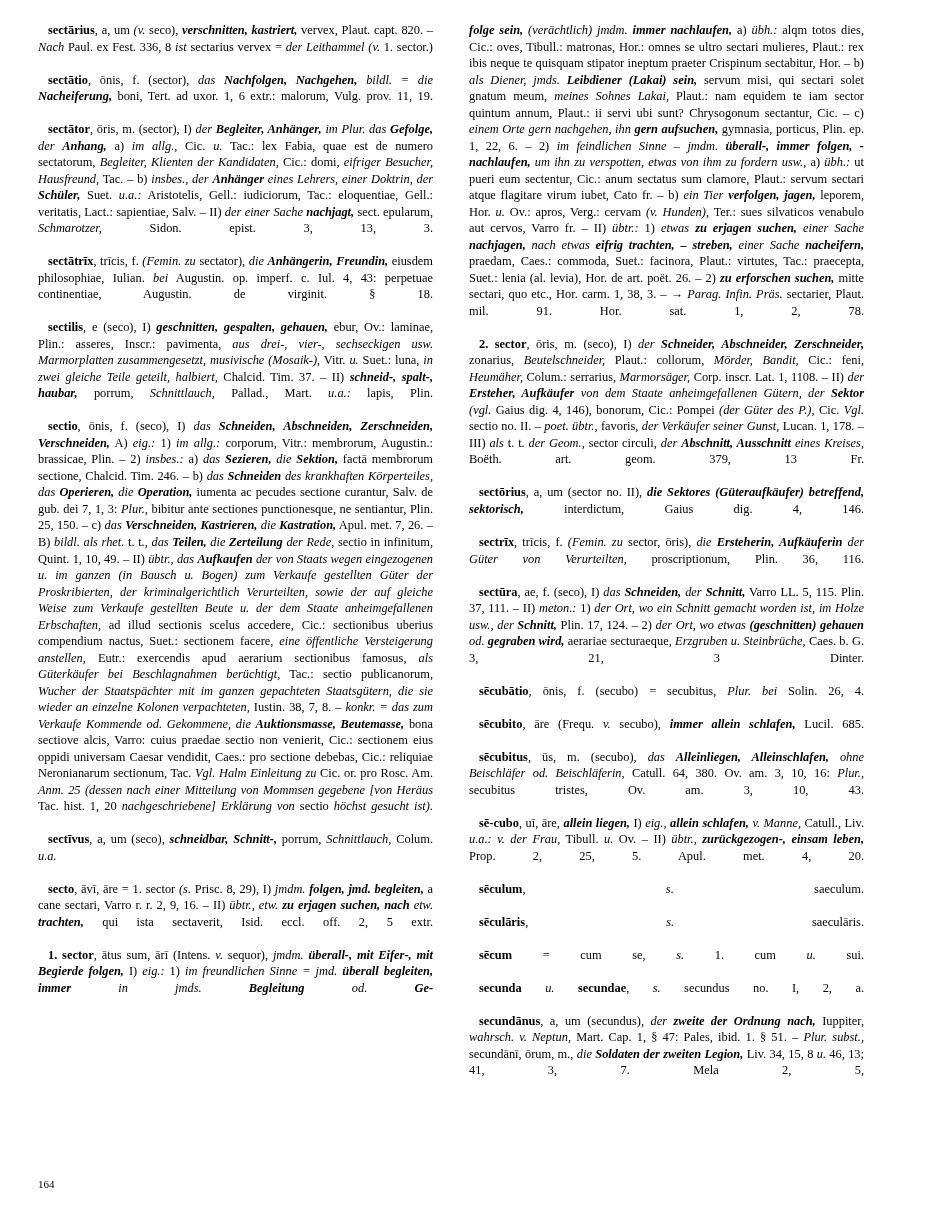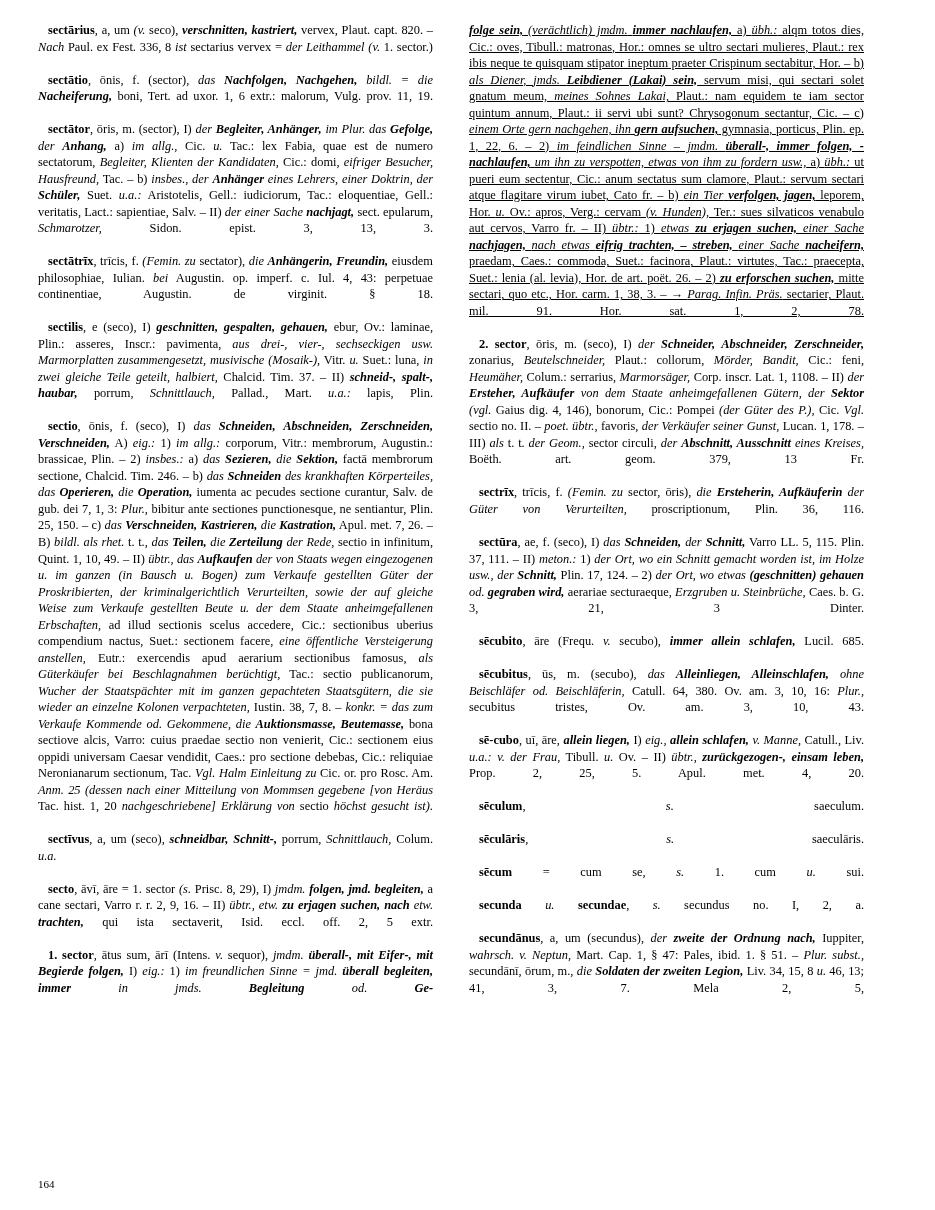--- a/index.html
+++ b/index.html
@@ -36,21 +36,21 @@
   .entry {
     font-size: 12.4px;
     line-height: 16.52px;
     text-align: justify;
     text-justify: inter-word;
     margin: 0 0 0 0;
     text-indent: 10px;
     hyphens: manual;
     word-spacing: 0.1px;
   }
-  .entry.noindent { text-indent: 0; text-decoration: underline; }
+  .entry.noindent { text-indent: 0; }
   .hw {
     font-weight: bold;
   }
   .it { font-style: italic; }
   .bi { font-style: italic; font-weight: bold; }
   .folio {
     position: absolute;
     left: 38px;
     top: 1178px;
     font-size: 11px;
@@ -76,22 +76,24 @@
         <p class="entry"><span class="hw">sectātrīx</span>, trīcis, f. <span class="it">(Femin. zu</span> sectator), <span class="it">die</span> <span class="bi">Anhängerin, Freundin,</span> eiusdem philosophiae, Iulian. <span class="it">bei</span> Augustin. op. imperf. c. Iul. 4, 43: perpetuae continentiae, Augustin. de virginit. § 18.</p>
         <p class="entry"><span class="hw">sectilis</span>, e (seco), I) <span class="bi">geschnitten, gespalten, gehauen,</span> ebur, Ov.: laminae, Plin.: asseres, Inscr.: pavimenta, <span class="it">aus drei-, vier-, sechseckigen usw. Marmorplatten zusammengesetzt, musivische (Mosaik-),</span> Vitr. <span class="it">u.</span> Suet.: luna, <span class="it">in zwei gleiche Teile geteilt, halbiert,</span> Chalcid. Tim. 37. – II) <span class="bi">schneid-, spalt-, haubar,</span> porrum, <span class="it">Schnittlauch,</span> Pallad., Mart. <span class="it">u.a.:</span> lapis, Plin.</p>
         <p class="entry"><span class="hw">sectio</span>, ōnis, f. (seco), I) <span class="it">das</span> <span class="bi">Schneiden, Abschneiden, Zerschneiden, Verschneiden,</span> A) <span class="it">eig.:</span> 1) <span class="it">im allg.:</span> corporum, Vitr.: membrorum, Augustin.: brassicae, Plin. – 2) <span class="it">insbes.:</span> a) <span class="it">das</span> <span class="bi">Sezieren,</span> <span class="it">die</span> <span class="bi">Sektion,</span> factā membrorum sectione, Chalcid. Tim. 246. – b) <span class="it">das</span> <span class="bi">Schneiden</span> <span class="it">des krankhaften Körperteiles, das</span> <span class="bi">Operieren,</span> <span class="it">die</span> <span class="bi">Operation,</span> iumenta ac pecudes sectione curantur, Salv. de gub. dei 7, 1, 3: <span class="it">Plur.,</span> bibitur ante sectiones punctionesque, ne sentiantur, Plin. 25, 150. – c) <span class="it">das</span> <span class="bi">Verschneiden, Kastrieren,</span> <span class="it">die</span> <span class="bi">Kastration,</span> Apul. met. 7, 26. – B) <span class="it">bildl. als rhet.</span> t. t., <span class="it">das</span> <span class="bi">Teilen,</span> <span class="it">die</span> <span class="bi">Zerteilung</span> <span class="it">der Rede,</span> sectio in infinitum, Quint. 1, 10, 49. – II) <span class="it">übtr., das</span> <span class="bi">Aufkaufen</span> <span class="it">der von Staats wegen eingezogenen u. im ganzen (in Bausch u. Bogen) zum Verkaufe gestellten Güter der Proskribierten, der kriminalgerichtlich Verurteilten, sowie der auf gleiche Weise zum Verkaufe gestellten Beute u. der dem Staate anheimgefallenen Erbschaften,</span> ad illud sectionis scelus accedere, Cic.: sectionibus uberius compendium nactus, Suet.: sectionem facere, <span class="it">eine öffentliche Versteigerung anstellen,</span> Eutr.: exercendis apud aerarium sectionibus famosus, <span class="it">als Güterkäufer bei Beschlagnahmen berüchtigt,</span> Tac.: sectio publicanorum, <span class="it">Wucher der Staatspächter mit im ganzen gepachteten Staatsgütern, die sie wieder an einzelne Kolonen verpachteten,</span> Iustin. 38, 7, 8. – <span class="it">konkr. = das zum Verkaufe Kommende od. Gekommene, die</span> <span class="bi">Auktionsmasse, Beutemasse,</span> bona sectiove alcis, Varro: cuius praedae sectio non venierit, Cic.: sectionem eius oppidi universam Caesar vendidit, Caes.: pro sectione debebas, Cic.: reliquiae Neronianarum sectionum, Tac. <span class="it">Vgl. Halm Einleitung zu</span> Cic. or. pro Rosc. Am. <span class="it">Anm. 25 (dessen nach einer Mitteilung von Mommsen gegebene [von Heräus</span> Tac. hist. 1, 20 <span class="it">nachgeschriebene] Erklärung von</span> sectio <span class="it">höchst gesucht ist).</span></p>
         <p class="entry"><span class="hw">sectīvus</span>, a, um (seco), <span class="bi">schneidbar, Schnitt-,</span> porrum, <span class="it">Schnittlauch,</span> Colum. <span class="it">u.a.</span></p>
         <p class="entry"><span class="hw">secto</span>, āvī, āre = 1. sector <span class="it">(s.</span> Prisc. 8, 29), I) <span class="it">jmdm.</span> <span class="bi">folgen, jmd. begleiten,</span> a cane sectari, Varro r. r. 2, 9, 16. – II) <span class="it">übtr., etw.</span> <span class="bi">zu erjagen suchen, nach</span> <span class="it">etw.</span> <span class="bi">trachten,</span> qui ista sectaverit, Isid. eccl. off. 2, 5 extr.</p>
         <p class="entry"><span class="hw">1. sector</span>, ātus sum, ārī (Intens. <span class="it">v.</span> sequor), <span class="it">jmdm.</span> <span class="bi">überall-, mit Eifer-, mit Begierde folgen,</span> I) <span class="it">eig.:</span> 1) <span class="it">im freundlichen Sinne = jmd.</span> <span class="bi">überall begleiten, immer</span> <span class="it">in jmds.</span> <span class="bi">Begleitung</span> <span class="it">od.</span> <span class="bi">Ge-</span></p>
       </div>
     <div class="col" id="right-col">
         <p class="entry noindent"><span class="bi">folge sein,</span> <span class="it">(verächtlich) jmdm.</span> <span class="bi">immer nachlaufen,</span> a) <span class="it">übh.:</span> alqm totos dies, Cic.: oves, Tibull.: matronas, Hor.: omnes se ultro sectari mulieres, Plaut.: rex ibis neque te quisquam stipator ineptum praeter Crispinum sectabitur, Hor. – b) <span class="it">als Diener, jmds.</span> <span class="bi">Leibdiener (Lakai) sein,</span> servum misi, qui sectari solet gnatum meum, <span class="it">meines Sohnes Lakai,</span> Plaut.: nam equidem te iam sector quintum annum, Plaut.: ii servi ubi sunt? Chrysogonum sectantur, Cic. – c) <span class="it">einem Orte gern nachgehen, ihn</span> <span class="bi">gern aufsuchen,</span> gymnasia, porticus, Plin. ep. 1, 22, 6. – 2) <span class="it">im feindlichen Sinne – jmdm.</span> <span class="bi">überall-, immer folgen, -nachlaufen,</span> <span class="it">um ihn zu verspotten, etwas von ihm zu fordern usw.,</span> a) <span class="it">übh.:</span> ut pueri eum sectentur, Cic.: anum sectatus sum clamore, Plaut.: servum sectari atque flagitare virum iubet, Cato fr. – b) <span class="it">ein Tier</span> <span class="bi">verfolgen, jagen,</span> leporem, Hor. <span class="it">u.</span> Ov.: apros, Verg.: cervam <span class="it">(v. Hunden),</span> Ter.: sues silvaticos venabulo aut cervos, Varro fr. – II) <span class="it">übtr.:</span> 1) <span class="it">etwas</span> <span class="bi">zu erjagen suchen,</span> <span class="it">einer Sache</span> <span class="bi">nachjagen,</span> <span class="it">nach etwas</span> <span class="bi">eifrig trachten, – streben,</span> <span class="it">einer Sache</span> <span class="bi">nacheifern,</span> praedam, Caes.: commoda, Suet.: facinora, Plaut.: virtutes, Tac.: praecepta, Suet.: lenia (al. levia), Hor. de art. poët. 26. – 2) <span class="bi">zu erforschen suchen,</span> mitte sectari, quo etc., Hor. carm. 1, 38, 3. – → <span class="it">Parag. Infin. Präs.</span> sectarier, Plaut. mil. 91. Hor. sat. 1, 2, 78.</p>
         <p class="entry"><span class="hw">2. sector</span>, ōris, m. (seco), I) <span class="it">der</span> <span class="bi">Schneider, Abschneider, Zerschneider,</span> zonarius, <span class="it">Beutelschneider,</span> Plaut.: collorum, <span class="it">Mörder, Bandit,</span> Cic.: feni, <span class="it">Heumäher,</span> Colum.: serrarius, <span class="it">Marmorsäger,</span> Corp. inscr. Lat. 1, 1108. – II) <span class="it">der</span> <span class="bi">Ersteher, Aufkäufer</span> <span class="it">von dem Staate anheimgefallenen Gütern, der</span> <span class="bi">Sektor</span> <span class="it">(vgl.</span> Gaius dig. 4, 146), bonorum, Cic.: Pompei <span class="it">(der Güter des P.),</span> Cic. <span class="it">Vgl.</span> sectio no. II. – <span class="it">poet. übtr.,</span> favoris, <span class="it">der Verkäufer seiner Gunst,</span> Lucan. 1, 178. – III) <span class="it">als</span> t. t. <span class="it">der Geom.,</span> sector circuli, <span class="it">der</span> <span class="bi">Abschnitt, Ausschnitt</span> <span class="it">eines Kreises,</span> Boëth. art. geom. 379, 13 Fr.</p>
+        <p class="entry"><span class="hw">sectōrius</span>, a, um (sector no. II), <span class="bi">die Sektores (Güteraufkäufer) betreffend, sektorisch,</span> interdictum, Gaius dig. 4, 146.</p>
         <p class="entry"><span class="hw">sectrīx</span>, trīcis, f. <span class="it">(Femin. zu</span> sector, ōris), <span class="it">die</span> <span class="bi">Ersteherin, Aufkäuferin</span> <span class="it">der Güter von Verurteilten,</span> proscriptionum, Plin. 36, 116.</p>
         <p class="entry"><span class="hw">sectūra</span>, ae, f. (seco), I) <span class="it">das</span> <span class="bi">Schneiden,</span> <span class="it">der</span> <span class="bi">Schnitt,</span> Varro LL. 5, 115. Plin. 37, 111. – II) <span class="it">meton.:</span> 1) <span class="it">der Ort, wo ein Schnitt gemacht worden ist, im Holze usw., der</span> <span class="bi">Schnitt,</span> Plin. 17, 124. – 2) <span class="it">der Ort, wo etwas</span> <span class="bi">(geschnitten) gehauen</span> <span class="it">od.</span> <span class="bi">gegraben wird,</span> aerariae secturaeque, <span class="it">Erzgruben u. Steinbrüche,</span> Caes. b. G. 3, 21, 3 Dinter.</p>
+        <p class="entry"><span class="hw">sēcubātio</span>, ōnis, f. (secubo) = secubitus, <span class="it">Plur. bei</span> Solin. 26, 4.</p>
         <p class="entry"><span class="hw">sēcubito</span>, āre (Frequ. <span class="it">v.</span> secubo), <span class="bi">immer allein schlafen,</span> Lucil. 685.</p>
         <p class="entry"><span class="hw">sēcubitus</span>, ūs, m. (secubo), <span class="it">das</span> <span class="bi">Alleinliegen, Alleinschlafen,</span> <span class="it">ohne Beischläfer od. Beischläferin,</span> Catull. 64, 380. Ov. am. 3, 10, 16: <span class="it">Plur.,</span> secubitus tristes, Ov. am. 3, 10, 43.</p>
         <p class="entry"><span class="hw">sē-cubo</span>, uī, āre, <span class="bi">allein liegen,</span> I) <span class="it">eig.,</span> <span class="bi">allein schlafen,</span> <span class="it">v. Manne,</span> Catull., Liv. <span class="it">u.a.: v. der Frau,</span> Tibull. <span class="it">u.</span> Ov. – II) <span class="it">übtr.,</span> <span class="bi">zurückgezogen-, einsam leben,</span> Prop. 2, 25, 5. Apul. met. 4, 20.</p>
         <p class="entry"><span class="hw">sēculum</span>, <span class="it">s.</span> saeculum.</p>
         <p class="entry"><span class="hw">sēculāris</span>, <span class="it">s.</span> saeculāris.</p>
         <p class="entry"><span class="hw">sēcum</span> = cum se, <span class="it">s.</span> 1. cum <span class="it">u.</span> sui.</p>
         <p class="entry"><span class="hw">secunda</span> <span class="it">u.</span> <span class="hw">secundae</span>, <span class="it">s.</span> secundus no. I, 2, a.</p>
         <p class="entry"><span class="hw">secundānus</span>, a, um (secundus), <span class="it">der</span> <span class="bi">zweite der Ordnung nach,</span> Iuppiter, <span class="it">wahrsch. v. Neptun,</span> Mart. Cap. 1, § 47: Pales, ibid. 1. § 51. – <span class="it">Plur. subst.,</span> secundānī, ōrum, m., <span class="it">die</span> <span class="bi">Soldaten der zweiten Legion,</span> Liv. 34, 15, 8 <span class="it">u.</span> 46, 13; 41, 3, 7. Mela 2, 5,</p>
       </div>
   </div>

